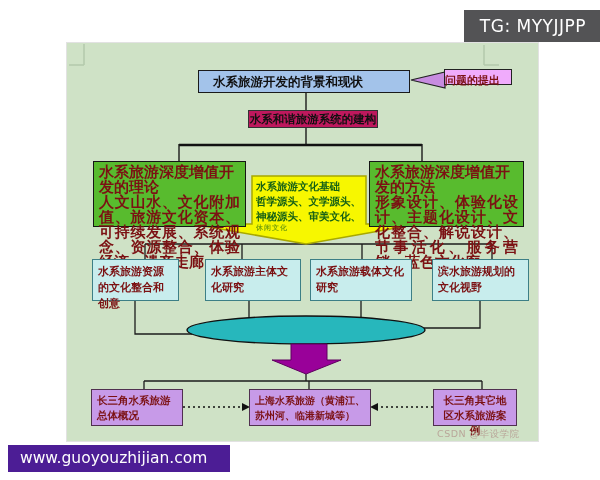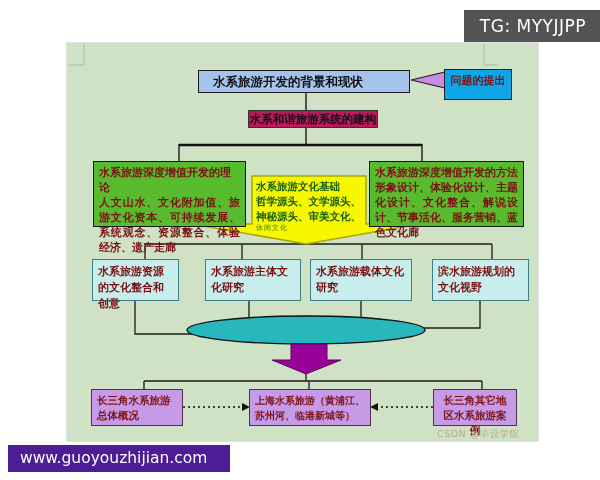--- a/index.html
+++ b/index.html
@@ -24,25 +24,25 @@
   .canvas *{box-sizing:border-box;}
   .layer{position:absolute;left:0;top:0;width:471px;height:398px;}
   svg.layer{pointer-events:none;}
   
   .node{
     position:absolute;font-family:"DejaVu Serif","DejaVu Sans",serif;font-weight:bold;
     color:#7b1113;
   }
   .bg-box{left:131px;top:27px;width:212px;height:23px;background:#a3c3ea;border:1px solid #1a1a1a;
     color:#101010;font-size:12.5px;line-height:21px;padding-left:14px;}
-  .callout-box{left:377px;top:26px;width:68px;height:31px;background:#0ea5e9;border:1.5px solid #222;
-    font-size:11px;line-height:21px;text-align:center;}
+  .callout-box{left:377px;top:26px;width:68px;height:16px;background:#f0abfc;border:1.5px solid #222;
+    font-size:11px;line-height:21px;text-align:left;}
   .system-box{left:181px;top:67px;width:130px;height:18px;background:#be185d;border:1px solid #333;
     color:#101010;font-size:11.5px;line-height:16px;text-align:center;}
-  .green-node{background:#58bb2e;border:1.5px solid #151515;font-size:11px;line-height:15px;
+  .green-node{background:#58bb2e;border:1.5px solid #151515;font-size:15px;line-height:15px;
     padding:3px 5px;width:153px;height:66px;top:118px;text-align:justify;}
   .green-node .nt{text-align:left;}
   .theory{left:26px;}
   .method{left:302px;width:155px;}
   .banner-text{left:189px;top:136px;width:108px;color:#156015;font-size:10.5px;line-height:15px;
     height:58px;overflow:hidden;}
   .banner-text .clip{font-size:7px;line-height:8px;opacity:.55;letter-spacing:1px;}
   .cyan-node{top:216px;height:42px;background:#c8eded;border:1.2px solid #3d7f86;
     font-size:11px;line-height:16px;padding:4px 5px;}
   .ellipse-label{left:130px;top:280px;width:218px;text-align:center;font-size:12px;line-height:14px;}

